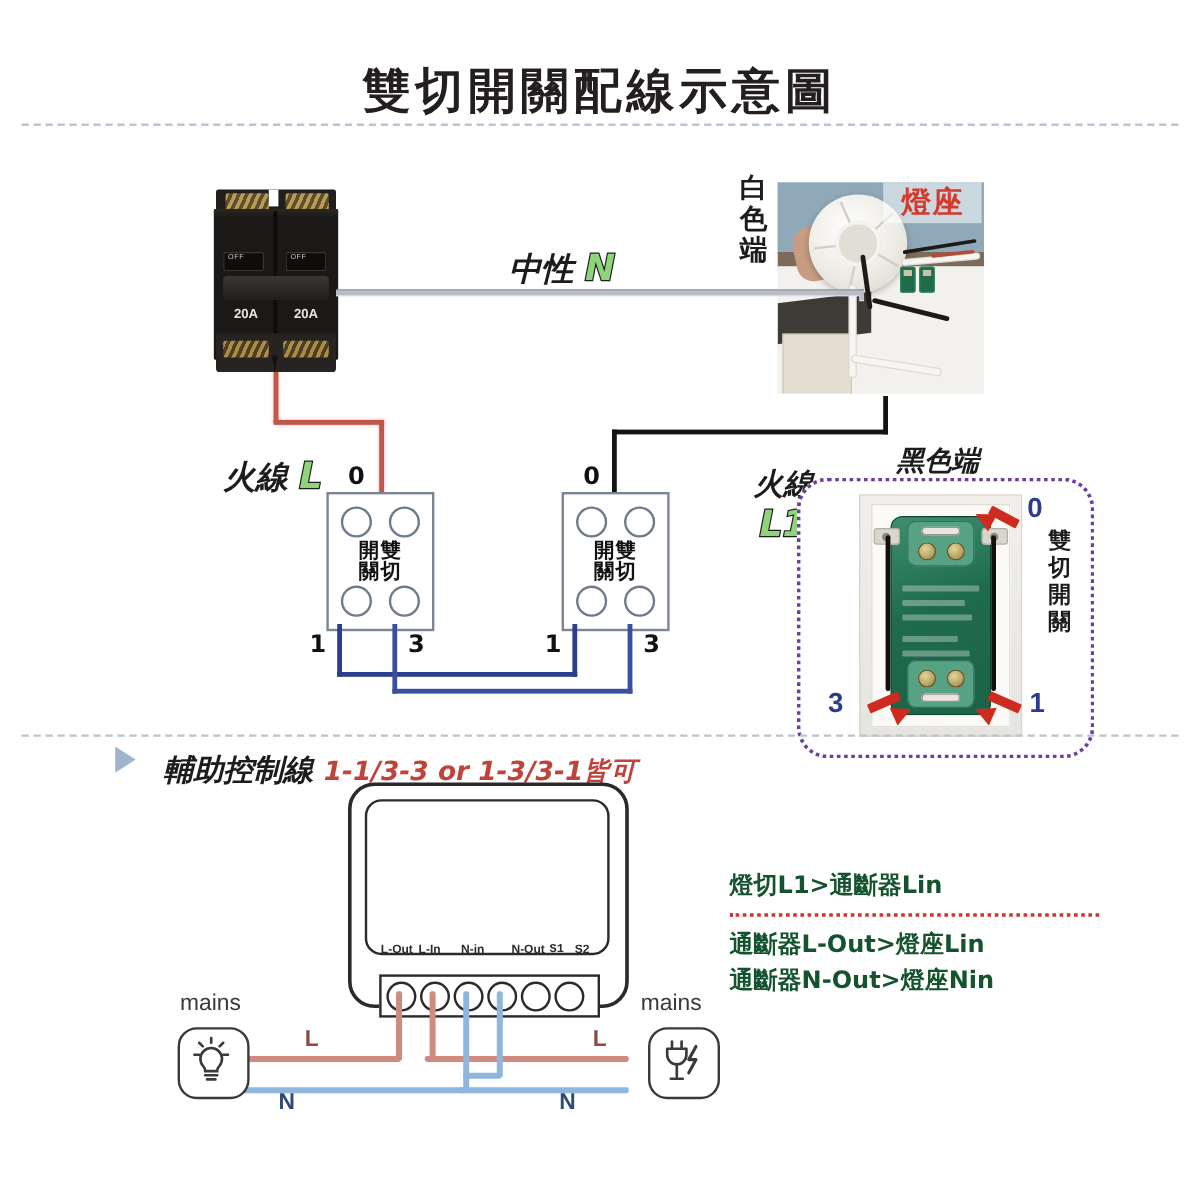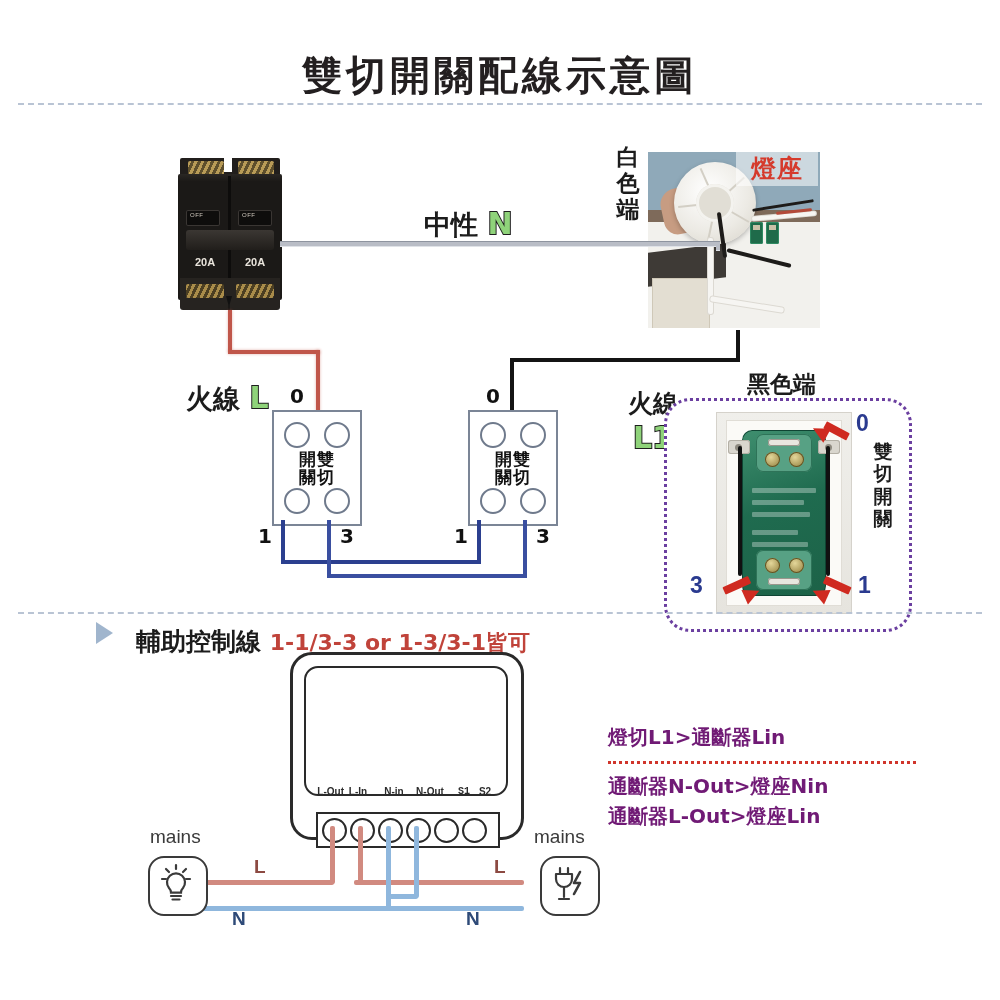--- a/index.html
+++ b/index.html
@@ -101,21 +101,21 @@
 
   
   .wire{position:absolute;}
   .w-neutral{background:#b9bdc6;box-shadow:0 1px 0 #dfe2e7,0 -1px 0 #8e949f;}
   .w-live{background:#c0564a;box-shadow:0 0 3px rgba(192,86,74,.45);}
   .w-black{background:#141414;}
   .w-blue{background:#2b3f8f;}
   .w-blue2{background:#3a4fa0;}
 
   
-  .cjk{font-family:"DejaVu Sans","Liberation Sans",sans-serif;font-weight:bold;color:#1c1c1c;}
+  .cjk{font-family:"DejaVu Sans","Liberation Sans",sans-serif;font-weight:bold;color:#1c1c1c;font-style:italic;}
   #lbl-neutral{left:424px;top:206px;font-size:27px;}
   #lbl-live{left:186px;top:380px;font-size:27px;}
   #lbl-live1{left:608px;top:388px;font-size:25px;text-align:center;width:90px;line-height:1.25;}
   #lbl-black{left:747px;top:369px;font-size:23px;}
   .glyph{
     display:inline-block;color:#8fd37a;font-weight:bold;
     font-family:"DejaVu Sans","Liberation Sans",sans-serif;
     -webkit-text-stroke:2px #1d1d1d;
     paint-order:stroke fill;
   }
@@ -173,21 +173,21 @@
   .lw{position:absolute;height:5px;background:#d18a80;border-radius:2px;}
   .nw{position:absolute;height:5px;background:#8fb7dd;border-radius:2px;}
   .lwv{position:absolute;width:5px;background:#d18a80;border-radius:2px;}
   .nwv{position:absolute;width:5px;background:#8fb7dd;border-radius:2px;}
   .wlab{position:absolute;font-family:"Liberation Sans",sans-serif;font-size:19px;font-weight:bold;}
   .wlab.l{color:#8c4a42;} .wlab.n{color:#2e4a78;}
 
   
   #instr{left:608px;top:722px;width:340px;}
   #instr .line{font-family:"DejaVu Sans","Liberation Sans",sans-serif;
-    font-size:20px;font-weight:bold;color:#701a75;line-height:1.5;white-space:nowrap;}
+    font-size:20px;font-weight:bold;color:#14532d;line-height:1.5;white-space:nowrap;}
   #instr .sep{height:0;border-top:3px dotted #d0352b;margin:9px 2px 7px 0;width:308px;}
 </style>
 </head>
 <body>
 
 <div id="stage">
 
   <div class="abs" id="title">雙切開關配線示意圖</div>
   <div class="abs" id="title-rule"></div>
 
@@ -363,21 +363,21 @@
 
   <div class="abs" id="mid-rule"></div>
   <div class="abs play-tri"></div>
 
   <div class="abs" id="module"></div>
   <div class="abs" id="module-inner"></div>
 
   <div class="abs mlabel" style="left:300px;width:44px;text-align:right;">L-Out</div>
   <div class="abs mlabel" style="left:336px;width:44px;">L-In</div>
   <div class="abs mlabel" style="left:372px;width:44px;">N-in</div>
-  <div class="abs mlabel" style="left:406px;width:48px;">N-Out</div>
+  <div class="abs mlabel" style="left:406px;width:48px;text-align:right;">N-Out</div>
   <div class="abs mlabel" style="left:446px;width:36px;font-family:Liberation Mono, monospace;">S1</div>
   <div class="abs mlabel" style="left:467px;width:36px;">S2</div>
 
   <div class="abs" id="termstrip"></div>
   <div class="abs mterm" style="left:322px;"></div>
   <div class="abs mterm" style="left:350px;"></div>
   <div class="abs mterm" style="left:378px;"></div>
   <div class="abs mterm" style="left:406px;"></div>
   <div class="abs mterm" style="left:434px;"></div>
   <div class="abs mterm" style="left:462px;"></div>
@@ -417,17 +417,17 @@
         <path d="M38 14l-6 11h6l-6 11" stroke-width="2.6"></path>
       </g>
     </svg>
   </div>
   <div class="abs wlab l" style="left:494px;top:856px;">L</div>
   <div class="abs wlab n" style="left:466px;top:908px;">N</div>
 
   <div class="abs" id="instr">
     <div class="line">燈切L1&gt;通斷器Lin</div>
     <div class="sep"></div>
+    <div class="line">通斷器L-Out&gt;燈座Lin</div>
     <div class="line">通斷器N-Out&gt;燈座Nin</div>
-    <div class="line">通斷器L-Out&gt;燈座Lin</div>
   </div>
 
 </div>
 
 </body></html>

